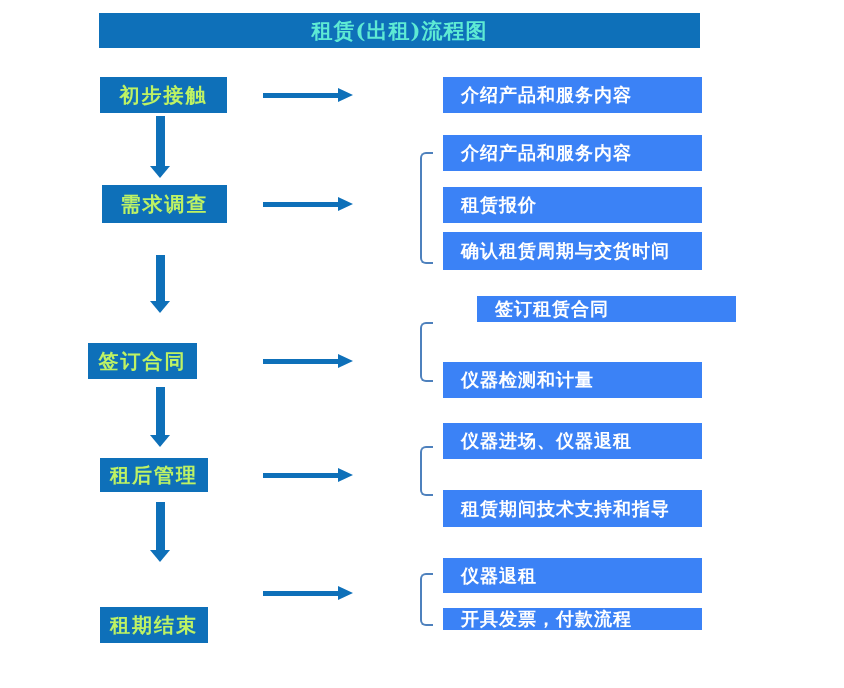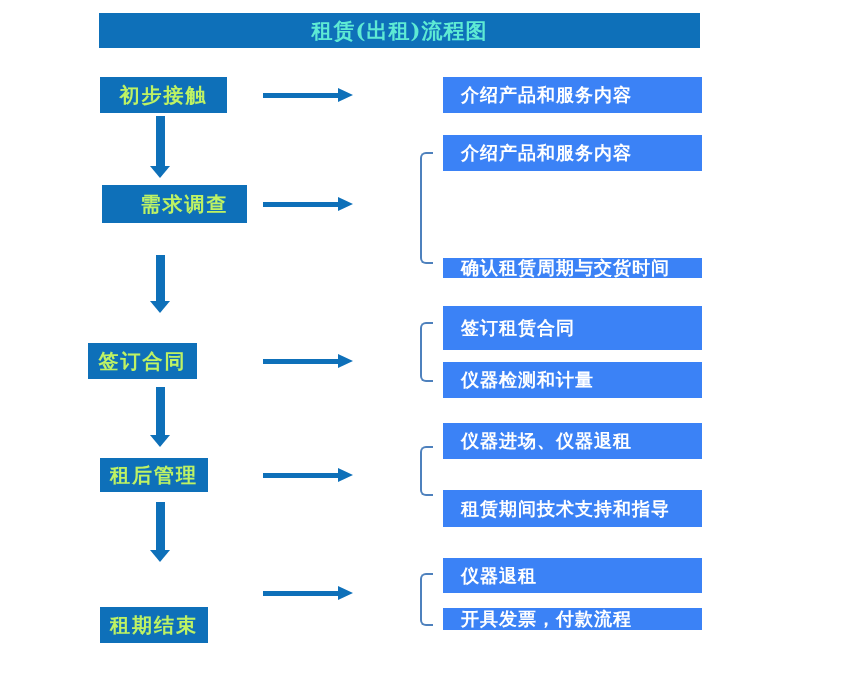--- a/index.html
+++ b/index.html
@@ -22,39 +22,39 @@
 
   
   .step-box {
     position: absolute;
     background: #0E70B9; color: #bef264;
     display: flex; align-items: center; justify-content: center;
     font-size: 20px; font-weight: bold; letter-spacing: 2px;
     white-space: nowrap;
   }
   .lb1 { left: 100px; top: 77px;  width: 127px; height: 36px; }
-  .lb2 { left: 102px; top: 185px; width: 125px; height: 38px; padding-left: 20px; }
+  .lb2 { left: 102px; top: 185px; width: 125px; height: 38px; }
   .lb3 { left: 88px; top: 343px; width: 109px; height: 36px; }
   .lb4 { left: 100px; top: 458px; width: 108px; height: 34px; text-align: right; }
   .lb5 { left: 100px; top: 607px; width: 108px; height: 36px; }
 
   
   .detail-box {
     position: absolute; left: 443px; width: 259px;
     background: #3b82f6; color: #ffffff;
     display: flex; align-items: center;
     padding-left: 18px; box-sizing: border-box;
     font-size: 18px; font-weight: bold; letter-spacing: 1px;
     white-space: nowrap;
   }
   .rb1  { top: 77px;  height: 36px; }
   .rb2  { top: 135px; height: 36px; }
   .rb3  { top: 187px; height: 36px; }
-  .rb4  { top: 258px; height: 20px; }
-  .rb5  { top: 306px; height: 44px; }
+  .rb4  { top: 232px; height: 38px; }
+  .rb5  { top: 296px; height: 26px; margin-left: 34px; }
   .rb6  { top: 362px; height: 36px; }
   .rb7  { top: 423px; height: 36px; }
   .rb8  { top: 490px; height: 37px; }
   .rb9  { top: 558px; height: 35px; }
   .rb10 { top: 608px; height: 22px; }
 
   
   .h-arrow {
     position: absolute; left: 263px; width: 90px; height: 14px;
     display: flex; align-items: center;
@@ -153,20 +153,21 @@
     <div class="head"></div>
   </div>
 
   <div class="bracket br2"></div>
   <div class="bracket br3"></div>
   <div class="bracket br4"></div>
   <div class="bracket br5"></div>
 
   <div class="detail-box rb1">介绍产品和服务内容</div>
   <div class="detail-box rb2">介绍产品和服务内容</div>
+  <div class="detail-box rb3">租赁报价</div>
   <div class="detail-box rb4">确认租赁周期与交货时间</div>
   <div class="detail-box rb5">签订租赁合同</div>
   <div class="detail-box rb6">仪器检测和计量</div>
   <div class="detail-box rb7">仪器进场、仪器退租</div>
   <div class="detail-box rb8">租赁期间技术支持和指导</div>
   <div class="detail-box rb9">仪器退租</div>
   <div class="detail-box rb10">开具发票，付款流程</div>
 
 </div>
 

